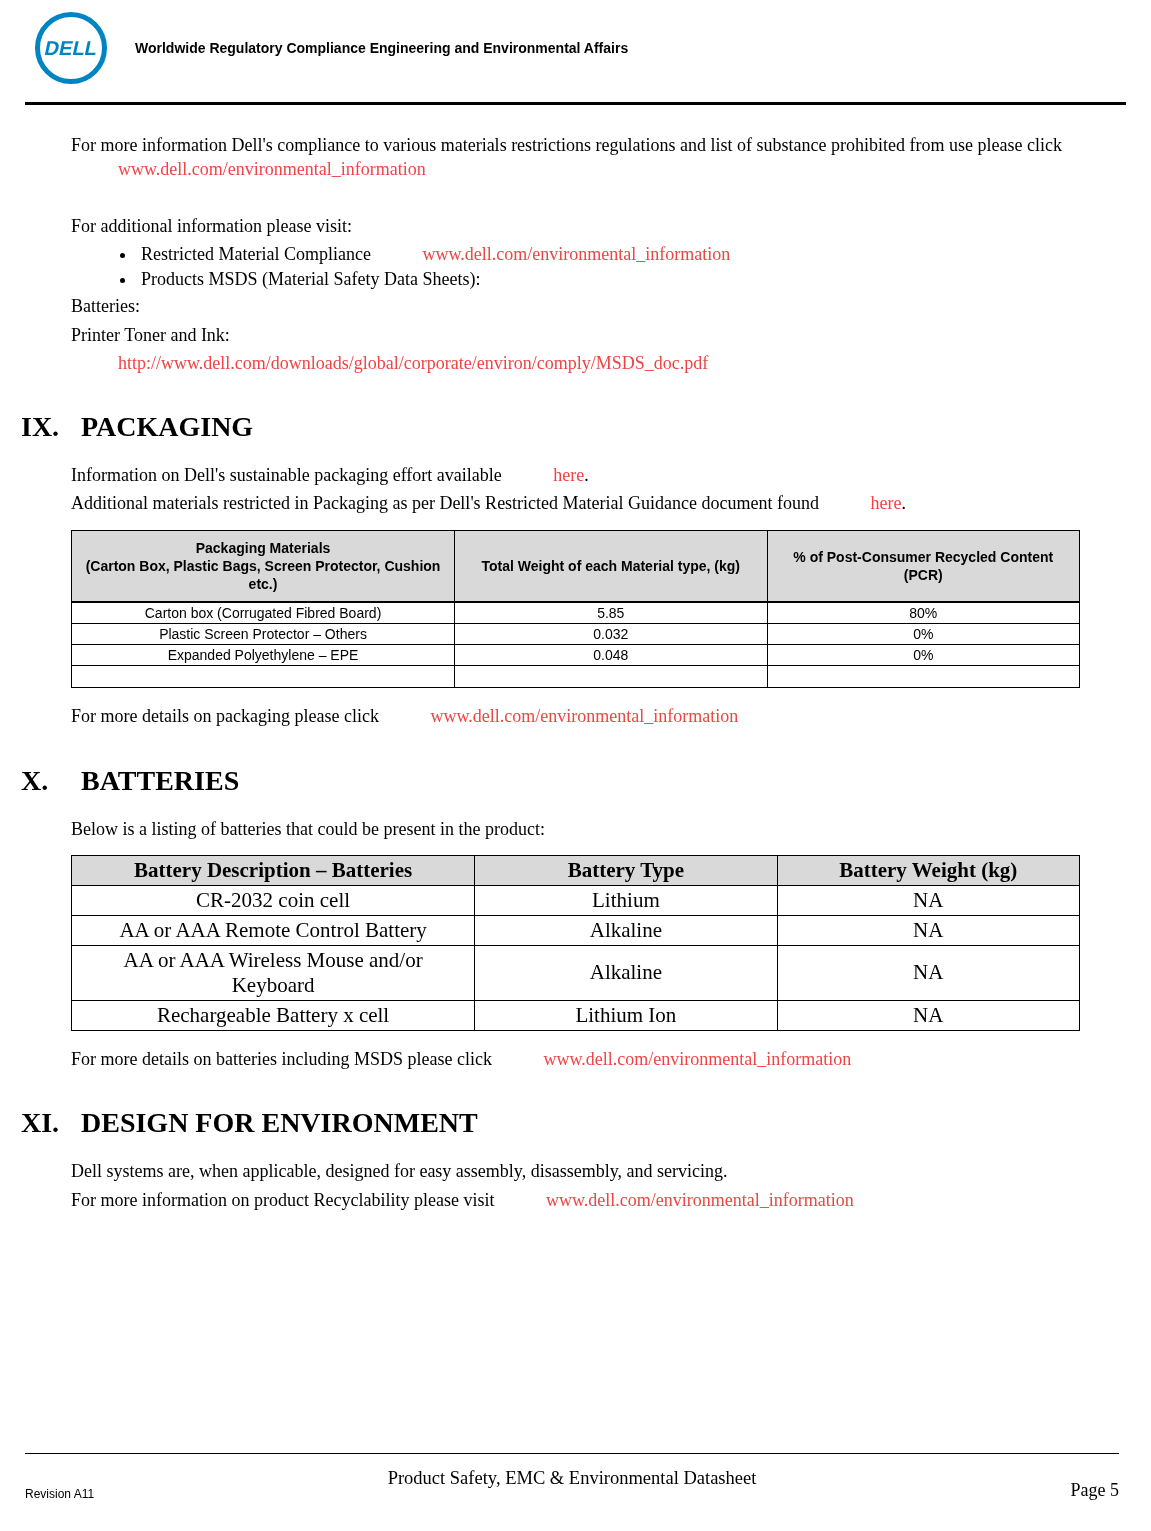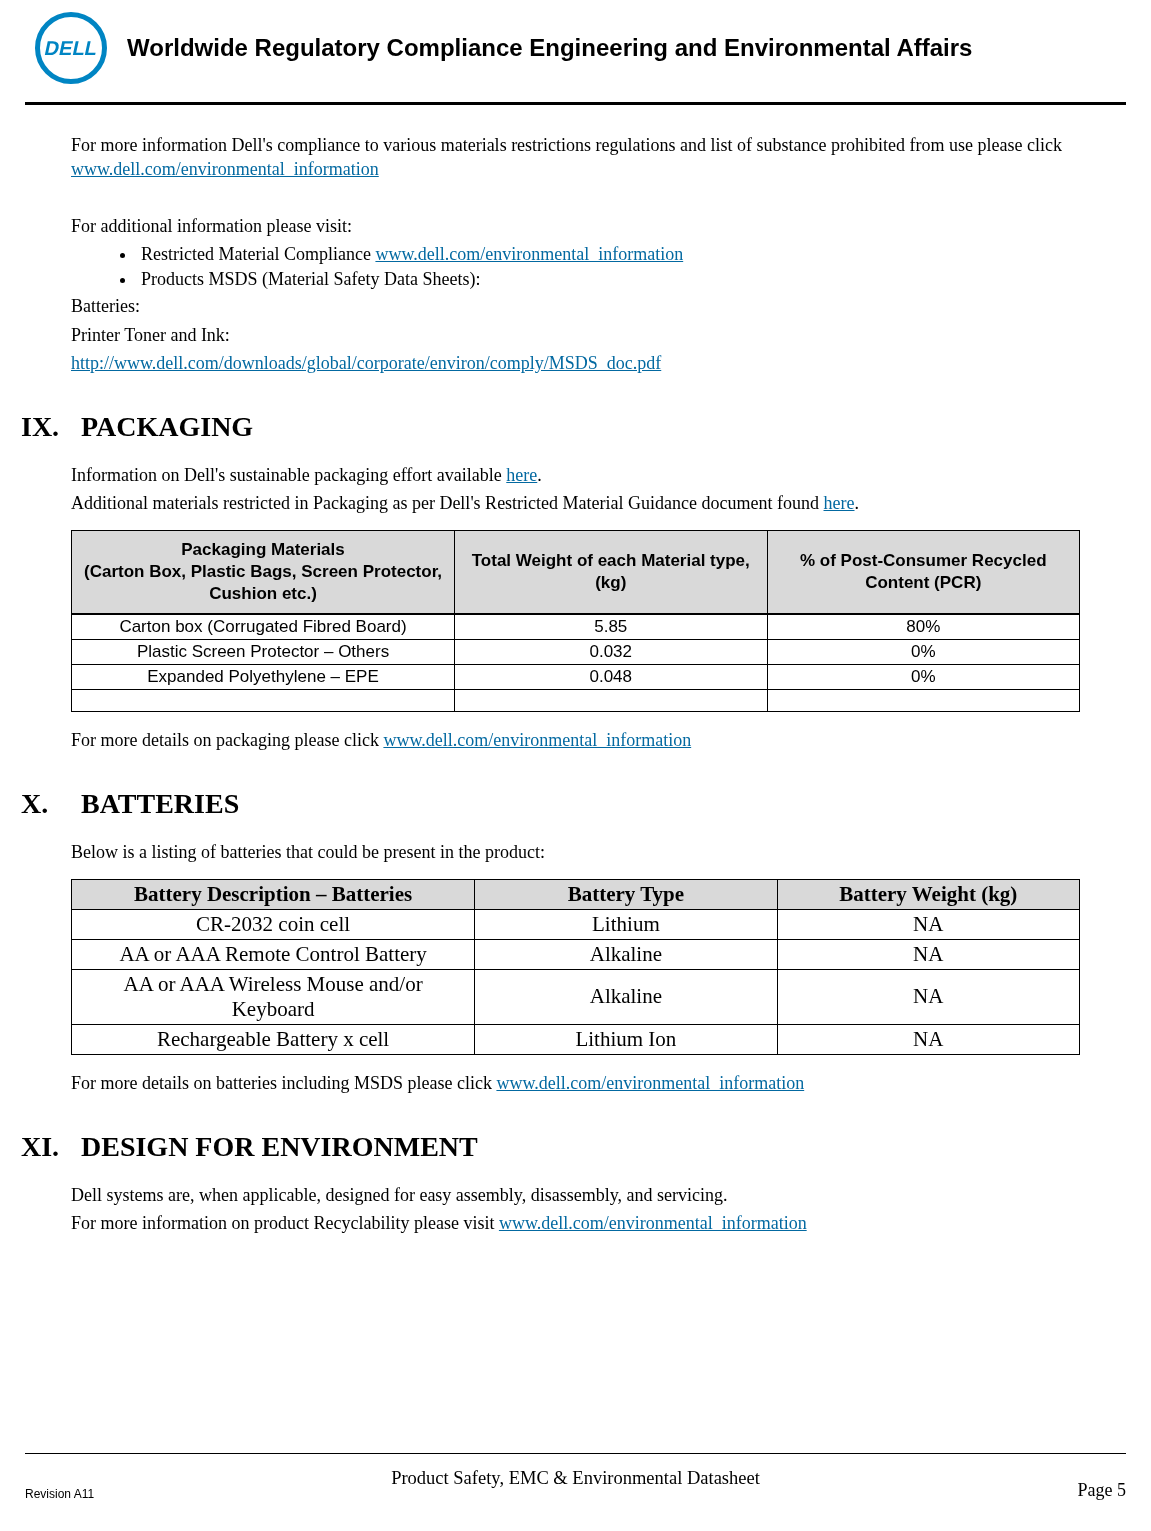--- a/index.html
+++ b/index.html
@@ -33,32 +33,33 @@
       font-family: Arial, Helvetica, sans-serif;
       font-weight: bold;
       font-size: 20px;
       color: #0085c3;
       transform: skewX(-12deg);
       letter-spacing: 0px;
     }
     .header-title {
       font-family: Arial, Helvetica, sans-serif;
       font-weight: bold;
-      font-size: 24px;
+      font-size: 14px;
+      margin-left: 8px;
     }
     .header-rule {
       border: none;
       border-top: 3px solid #000;
       margin-top: 18px;
     }
     .content {
       padding: 28px 46px 0 46px;
     }
     .para { margin-bottom: 4px; line-height: 1.35; }
-    .link { color: #0369a1; text-decoration: underline; cursor: pointer; }
+    .link { color: #ef4444; cursor: pointer; margin-left: 47px; }
     .gap-lg { height: 28px; }
     ul.bullets {
       list-style: disc;
       padding-left: 66px;
       margin: 2px 0;
     }
     ul.bullets li { line-height: 1.4; padding-left: 4px; }
     .section-head {
       display: flex;
       align-items: baseline;
@@ -68,21 +69,21 @@
       margin-top: 36px;
       margin-bottom: 20px;
     }
     .section-num { width: 60px; }
     table {
       border-collapse: collapse;
       width: 100%;
       margin-top: 14px;
       margin-bottom: 16px;
       font-family: Arial, Helvetica, sans-serif;
-      font-size: 17px;
+      font-size: 14px;
     }
     table.times { font-family: "Times New Roman", Times, serif; font-size: 21px; }
     th, td {
       border: 1px solid #000;
       text-align: center;
       vertical-align: middle;
       padding: 2px 8px;
     }
     th {
       background: #d9d9d9;
@@ -92,21 +93,21 @@
     .pack-table th:nth-child(2) { width: 31%; }
     .pack-table th:nth-child(3) { width: 31%; }
     .pack-table thead th { padding: 8px 10px; line-height: 1.3; }
     .pack-table thead tr { border-bottom: 2.5px solid #000; }
     .batt-table th:first-child { width: 40%; }
     .batt-table th:nth-child(2) { width: 30%; }
     .batt-table th:nth-child(3) { width: 30%; }
     .footer {
       position: absolute;
       left: 25px;
-      right: 25px;
+      right: 32px;
       bottom: 30px;
     }
     .footer-rule {
       border: none;
       border-top: 1.5px solid #000;
       margin-bottom: 14px;
     }
     .footer-row {
       display: flex;
       align-items: flex-end;

